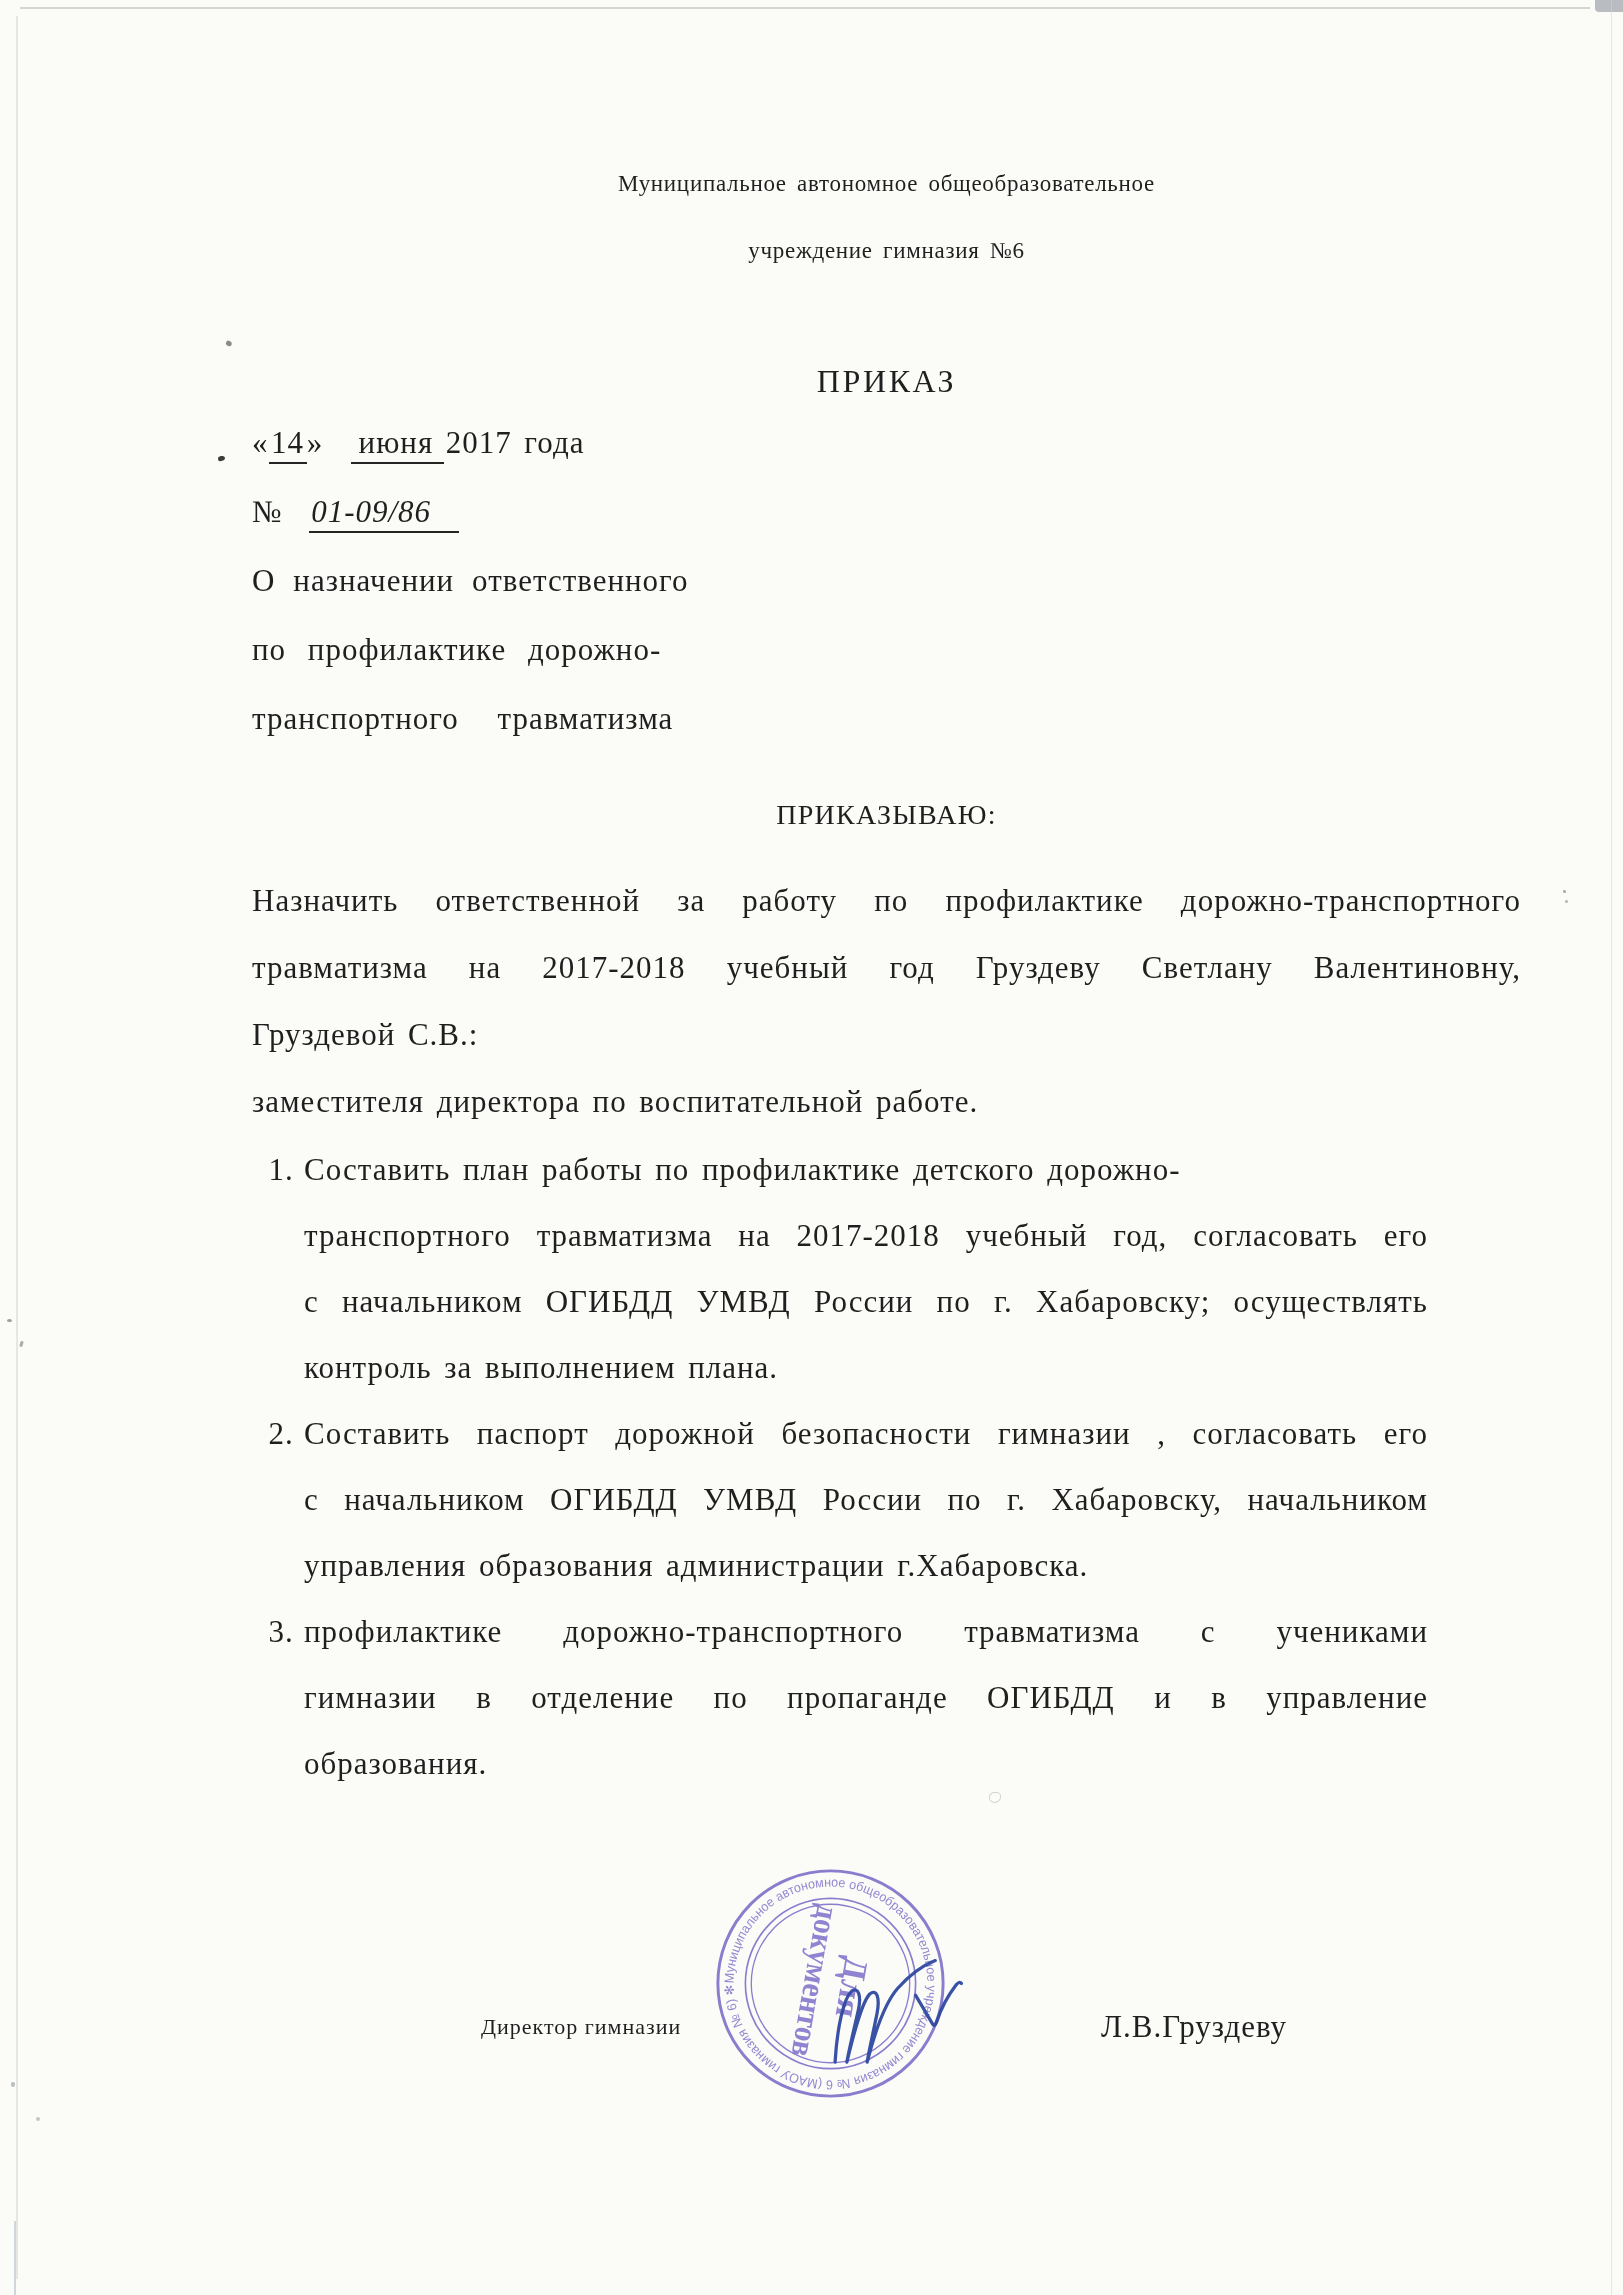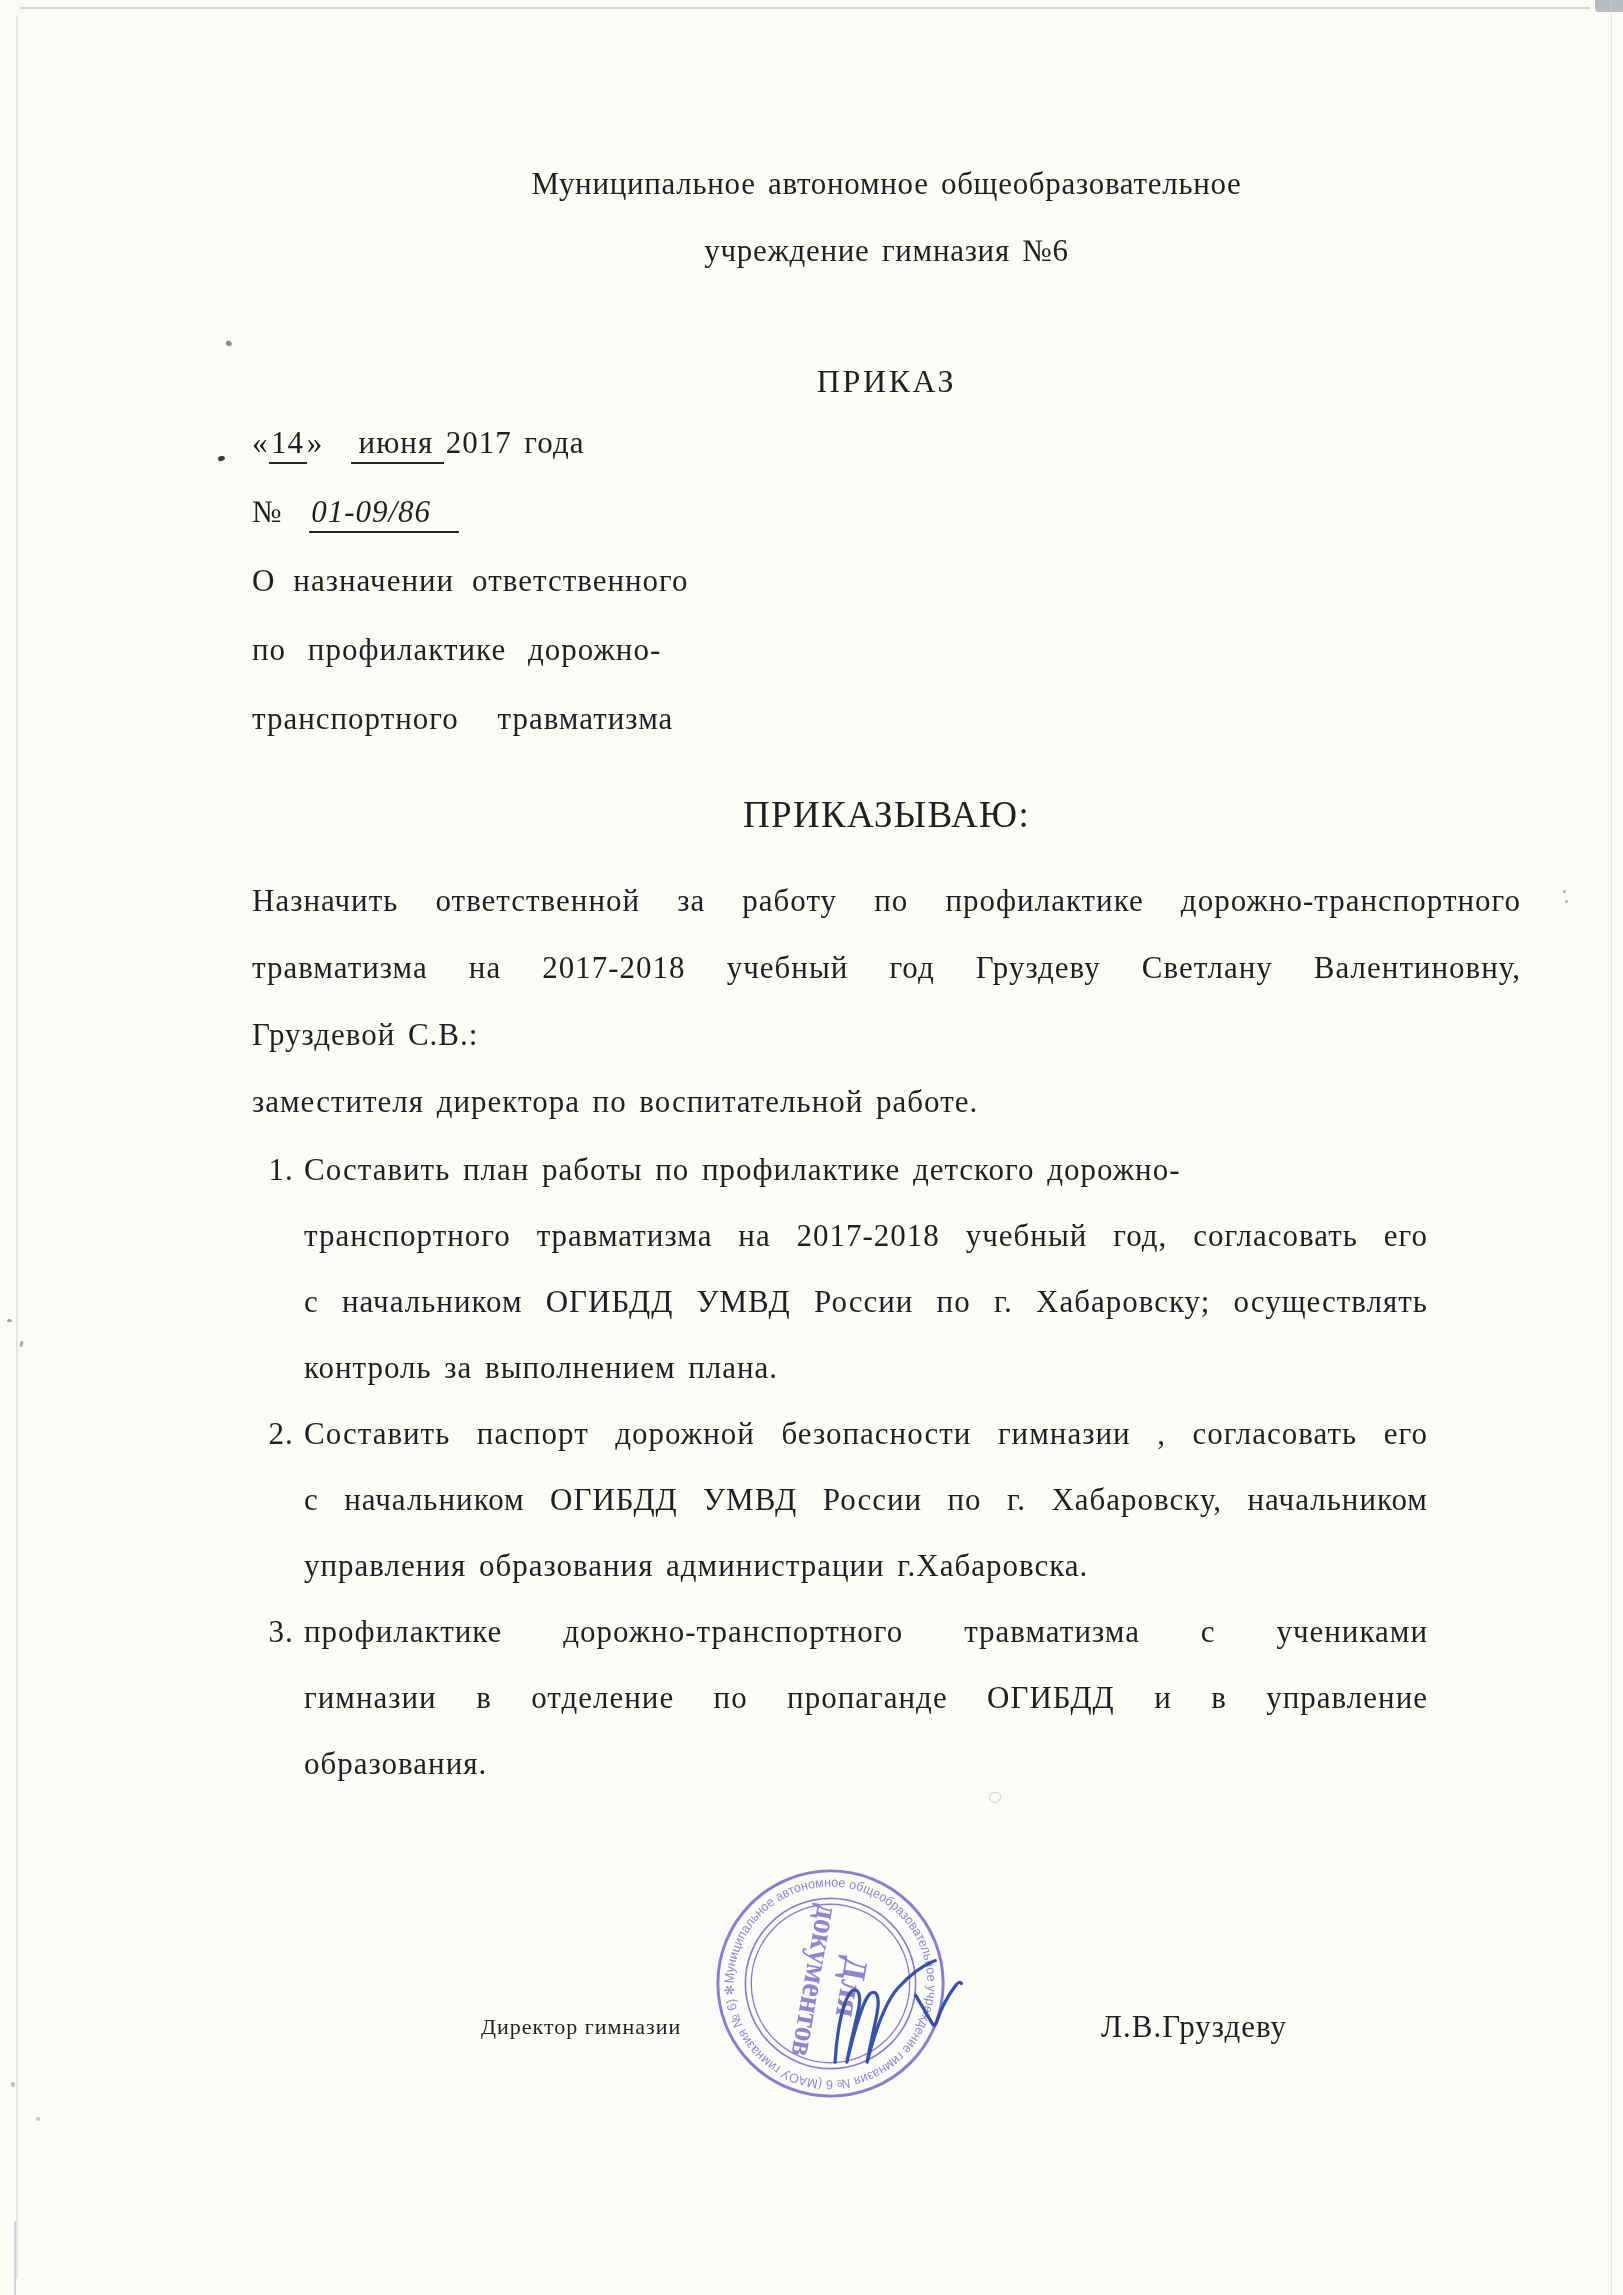--- a/index.html
+++ b/index.html
@@ -7,23 +7,23 @@
     position:relative;
     width:1623px;height:2295px;
     background:#fbfbf8;
     overflow:hidden;
     font-family:"Liberation Serif","DejaVu Serif",serif;
     color:var(--ink,#1f1f1f);
   }
   .abs{position:absolute;}
   .txt{font-size:31px;letter-spacing:1px;word-spacing:3.9px;line-height:69px;}
   
-  .title-block{left:252px;top:150px;width:1269px;text-align:center;line-height:67px;font-size:31px;letter-spacing:0.7px;}
+  .title-block{left:252px;top:150px;width:1269px;text-align:center;line-height:67px;font-size:23px;letter-spacing:0.7px;}
   .order-heading{left:252px;top:363px;width:1269px;text-align:center;font-size:32px;line-height:37px;letter-spacing:2.6px;}
-  .command-heading{left:252px;top:796px;width:1269px;text-align:center;font-size:37px;line-height:37px;letter-spacing:1.3px;}
+  .command-heading{left:252px;top:796px;width:1269px;text-align:center;font-size:28px;line-height:37px;letter-spacing:1.3px;}
   
   .meta{left:252px;top:408px;width:785px;}
   
   .paragraph{left:252px;top:867px;width:1269px;line-height:67px;}
   
   .list{left:252px;top:1137px;width:1176px;line-height:66px;}
   .list .l{padding-left:52px;position:relative;}
   .marker{position:absolute;left:16.4px;top:0;}
   
   .l{white-space:normal;}

